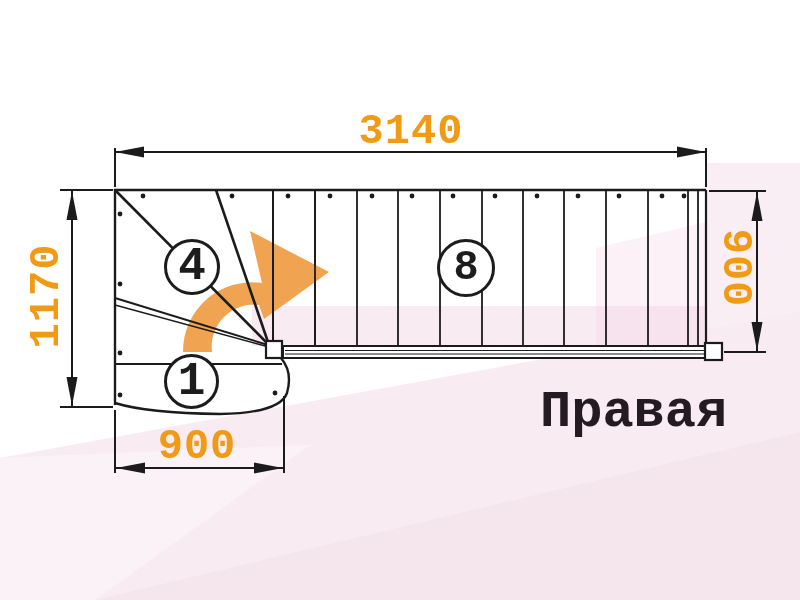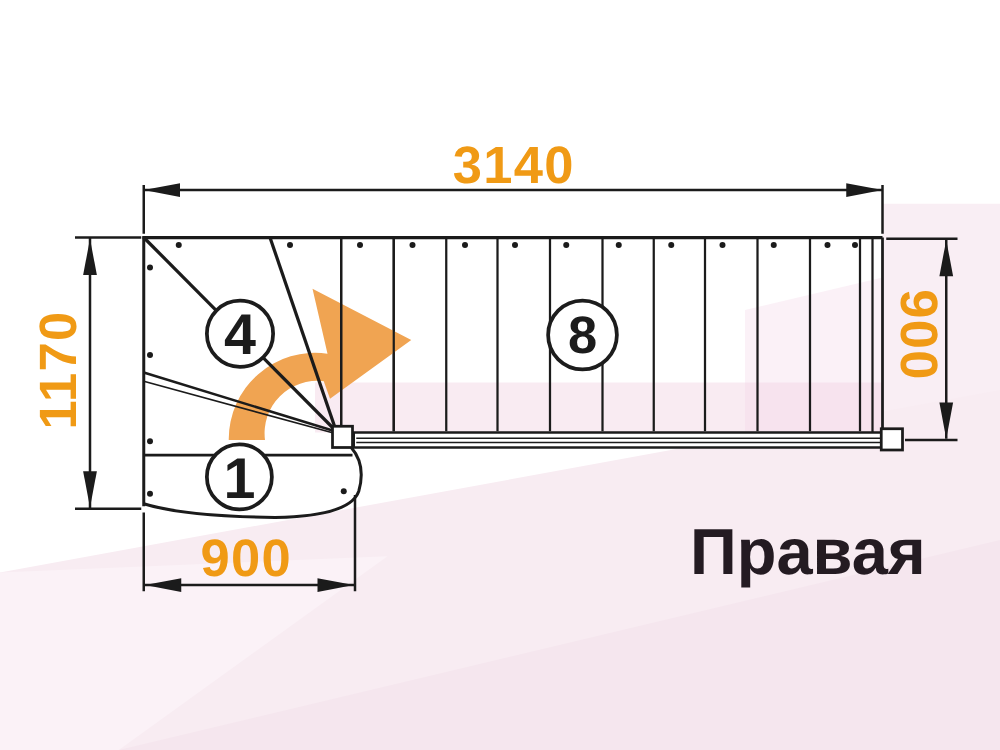--- a/index.html
+++ b/index.html
@@ -1,18 +1,18 @@
 <!DOCTYPE html>
 <html><head>
 <meta charset="utf-8">
 <style>
   html,body{margin:0;padding:0;background:#ffffff;}
   #stage{
     position:relative;width:800px;height:600px;overflow:hidden;
-    background:#ffffff;font-family:Liberation Sans, sans-serif;
+    background:#ffffff;font-family:Liberation Mono, monospace;
   }
   #drawing{position:absolute;left:0;top:0;width:800px;height:600px;}
   .dim-label{
     position:absolute;font-weight:bold;font-size:42px;line-height:1;
     color:#F09A15;text-align:center;letter-spacing:1px;white-space:nowrap;
   }
   .dim-label.vleft{transform:rotate(-90deg);transform-origin:center;}
   .dim-label.vright{transform:rotate(90deg);transform-origin:center;}
   .step-circle{
     position:absolute;background:#ffffff;border:3px solid #1c1c1c;border-radius:50%;
@@ -151,15 +151,15 @@
   <div class="dim-label vright" style="left:675px;top:247px;width:120px;">900</div>
 
   <div class="dim-label" style="left:137px;top:426px;width:120px;">900</div>
 
   <div class="step-circle" style="left:164px;top:239px;width:56px;height:56px;font-size:46px;">4</div>
 
   <div class="step-circle" style="left:164px;top:354px;width:55px;height:55px;font-size:46px;">1</div>
 
   <div class="step-circle" style="left:437px;top:239px;width:58px;height:58px;font-size:42px;">8</div>
 
-  <div class="plan-title" style="left:540px;top:416px;margin-left:12px;">Правая</div>
+  <div class="plan-title" style="left:540px;top:387px;">Правая</div>
 
 </div>
 
 </body></html>

